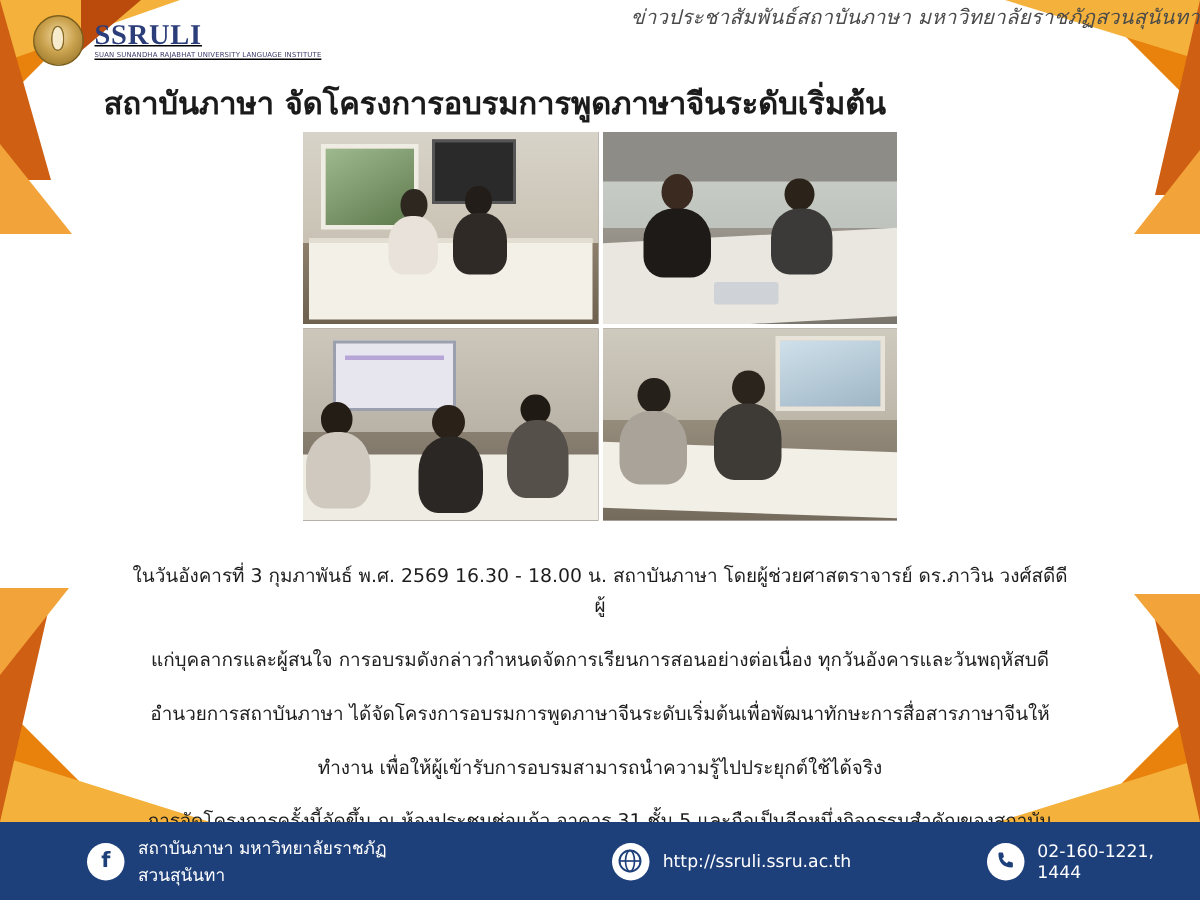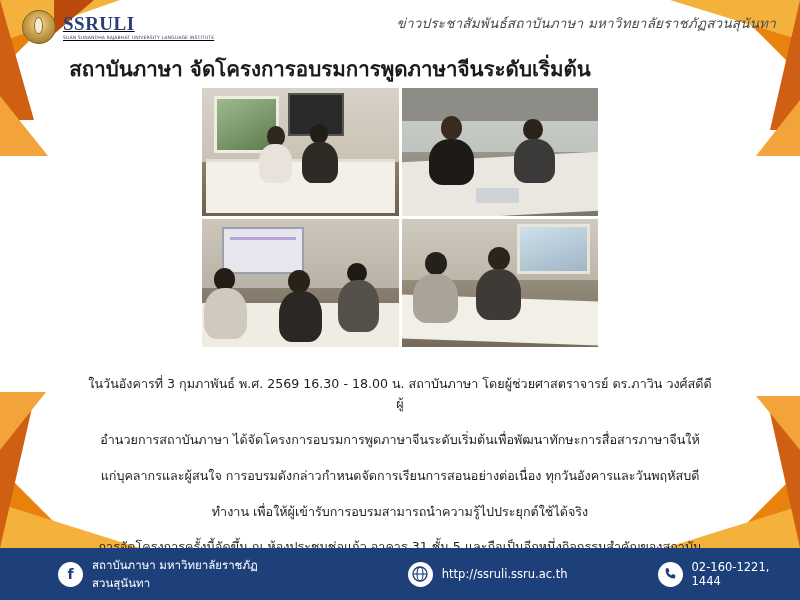--- a/index.html
+++ b/index.html
@@ -53,23 +53,21 @@
   .br3 { bottom:52px; right:0; border-bottom: 135px solid transparent; border-right: 30px solid #cf5f12; }
   .br4 { bottom:150px; right:0; border-top: 54px solid #f2a43a; border-left: 44px solid transparent; }
 
   
   .header {
     position: absolute;
     top: 0; left: 0;
     width: 800px;
     height: 46px;
     display: flex;
-    align-items: center;
     justify-content: flex-end;
-    padding-right: 24px;
     box-sizing: border-box;
   }
   .header-text {
     font-size: 13.5px;
     color: #4a4a4a;
     font-style: italic;
     letter-spacing: .2px;
   }
   .logo-block {
     position: absolute;
@@ -339,22 +337,22 @@
         <div class="person b1"></div>
         <div class="head h2"></div>
         <div class="person b2"></div>
       </div>
     </div>
 
   </div>
 
   <div class="body-text">
     <p>ในวันอังคารที่ 3 กุมภาพันธ์ พ.ศ. 2569 16.30 - 18.00 น. สถาบันภาษา โดยผู้ช่วยศาสตราจารย์ ดร.ภาวิน วงศ์สดีดี ผู้</p>
+    <p>แก่บุคลากรและผู้สนใจ การอบรมดังกล่าวกำหนดจัดการเรียนการสอนอย่างต่อเนื่อง ทุกวันอังคารและวันพฤหัสบดี</p>
     <p>อำนวยการสถาบันภาษา ได้จัดโครงการอบรมการพูดภาษาจีนระดับเริ่มต้นเพื่อพัฒนาทักษะการสื่อสารภาษาจีนให้</p>
-    <p>แก่บุคลากรและผู้สนใจ การอบรมดังกล่าวกำหนดจัดการเรียนการสอนอย่างต่อเนื่อง ทุกวันอังคารและวันพฤหัสบดี</p>
     <p>ทำงาน เพื่อให้ผู้เข้ารับการอบรมสามารถนำความรู้ไปประยุกต์ใช้ได้จริง</p>
     <p>การจัดโครงการครั้งนี้จัดขึ้น ณ ห้องประชุมช่อแก้ว อาคาร 31 ชั้น 5 และถือเป็นอีกหนึ่งกิจกรรมสำคัญของสถาบัน</p>
   </div>
 
   <div class="footer">
 
     <div class="footer-item fb-item">
       <span class="circ">f</span>
       <span>สถาบันภาษา มหาวิทยาลัยราชภัฏสวนสุนันทา</span>
     </div>

